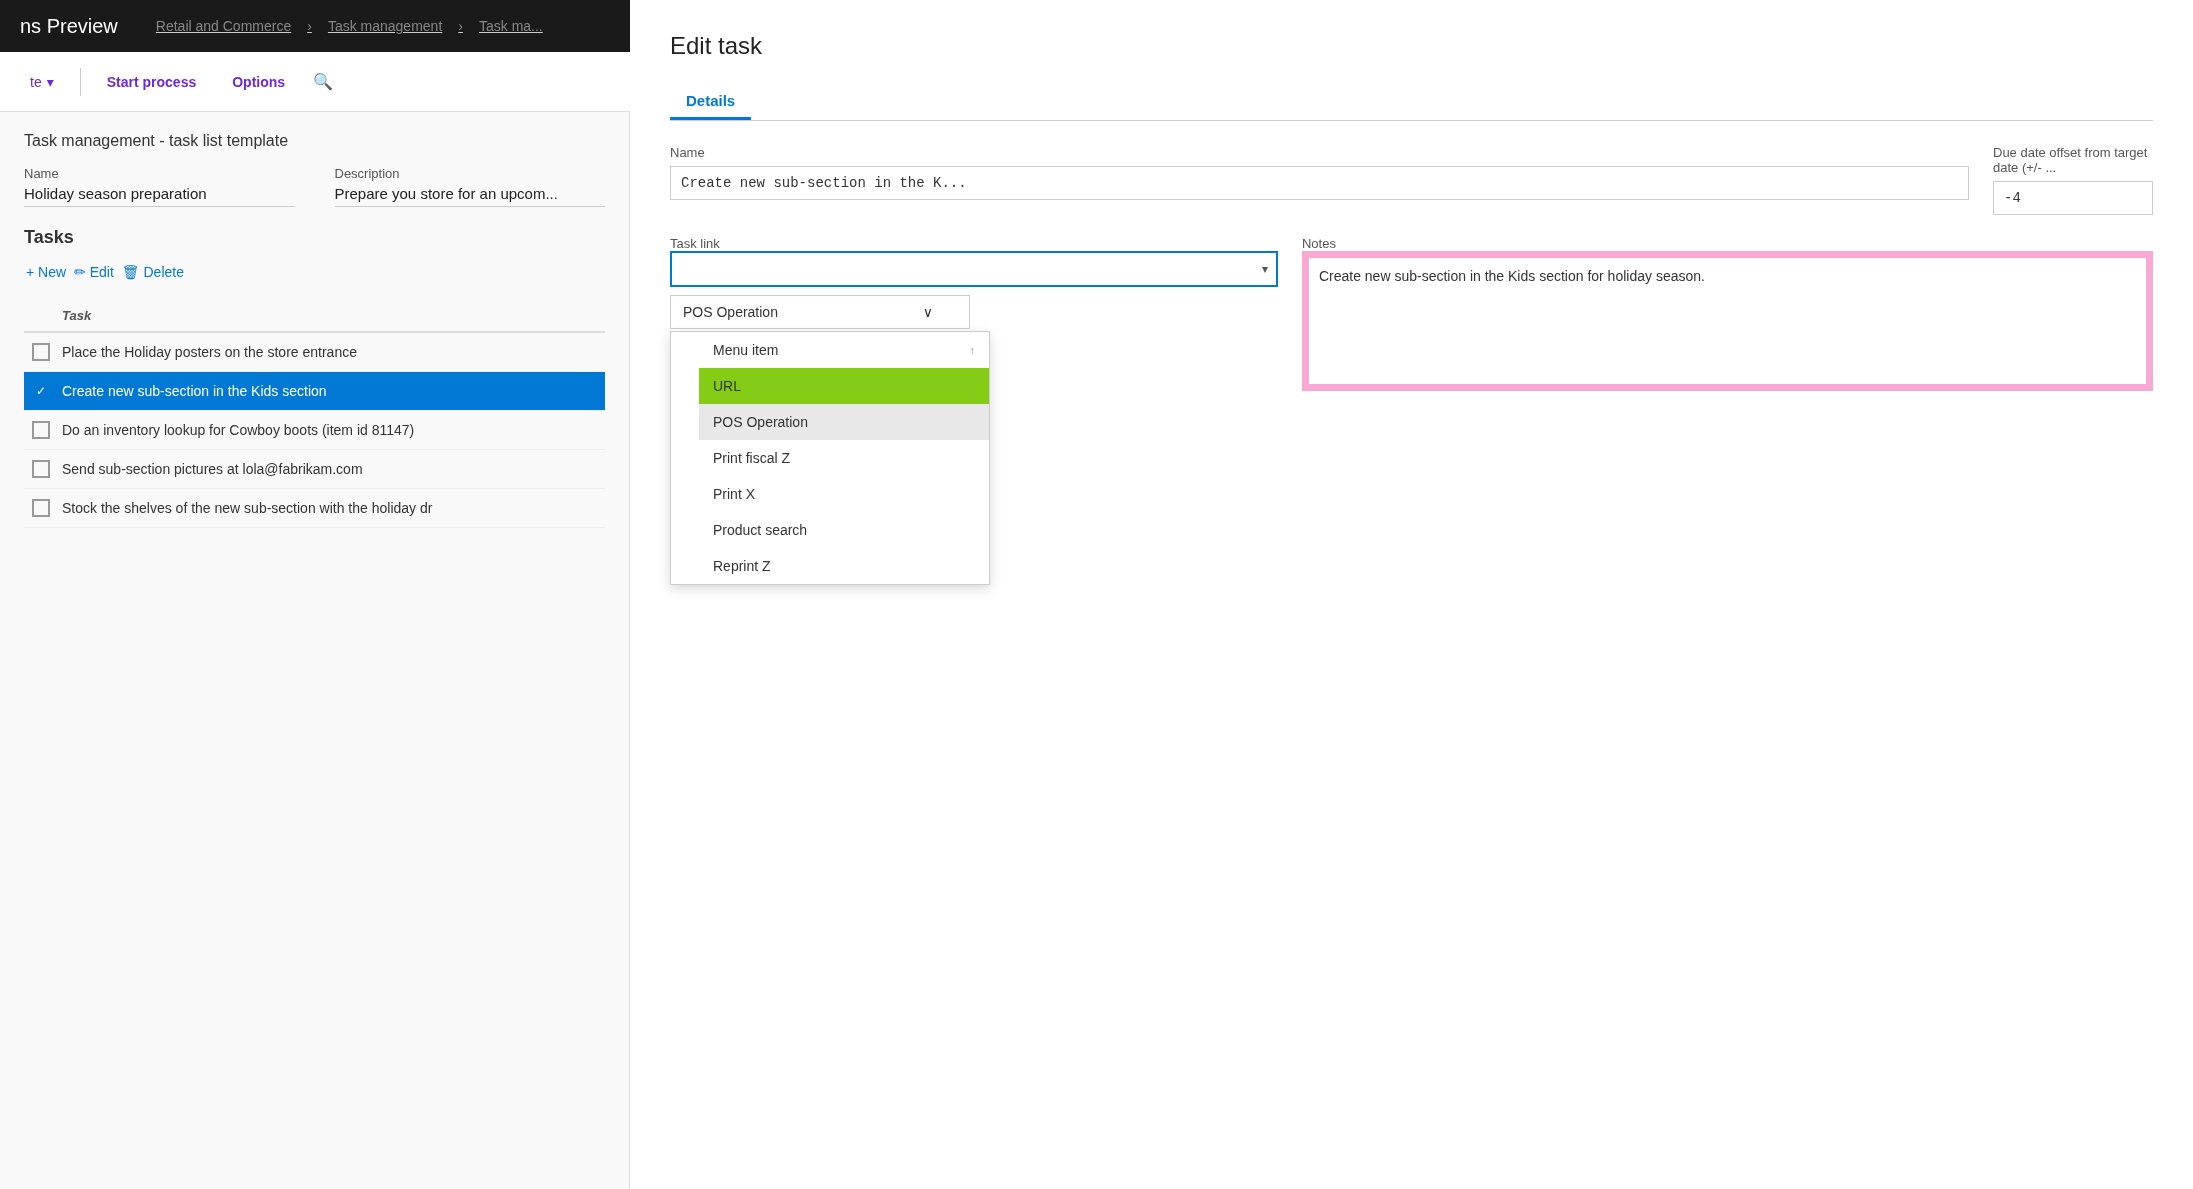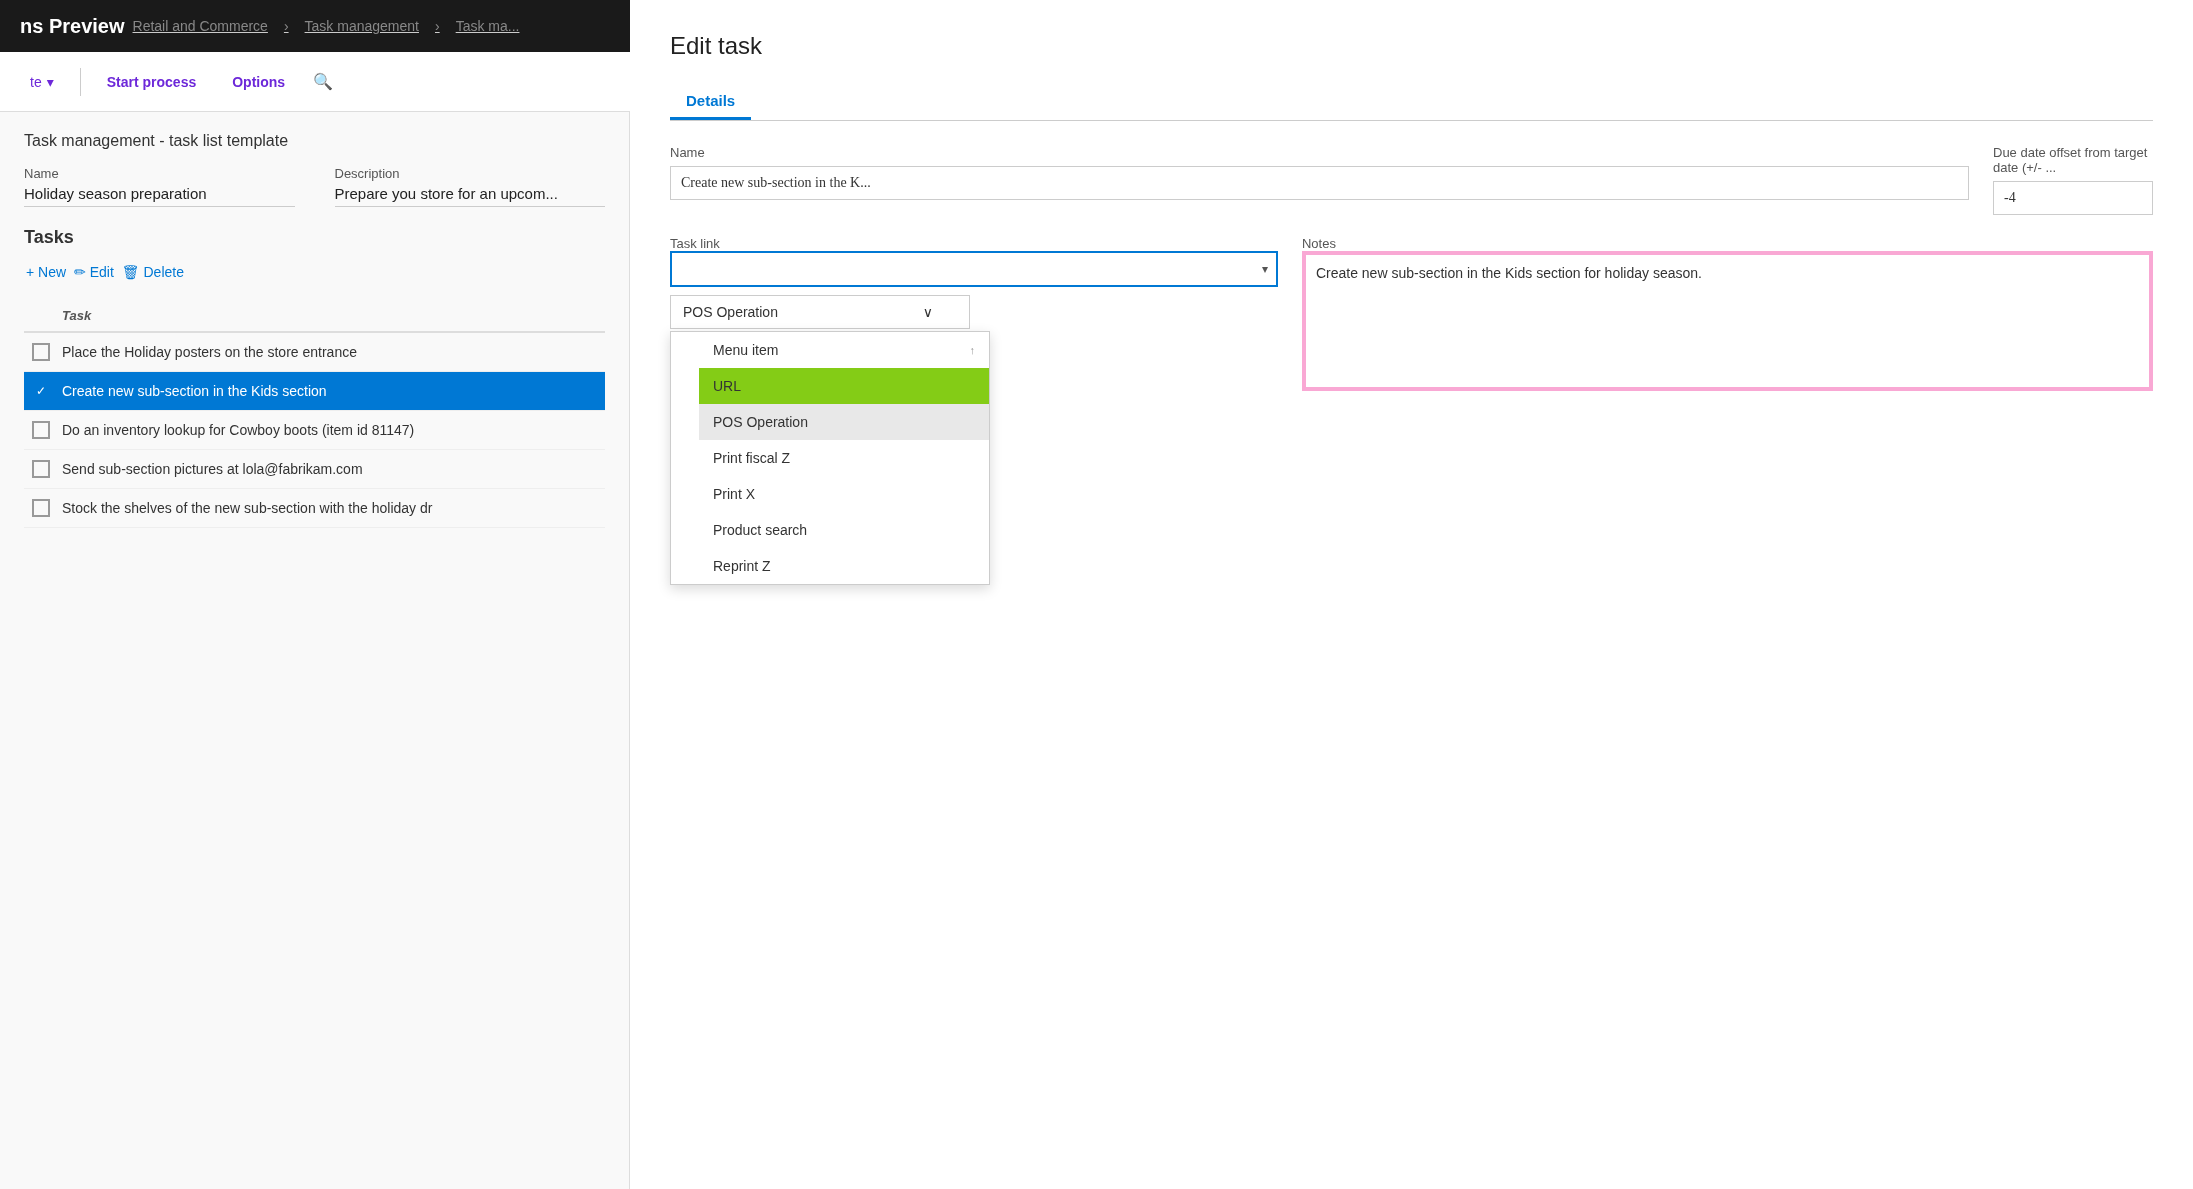--- a/index.html
+++ b/index.html
@@ -19,22 +19,23 @@
       height: 52px;
       display: flex;
       align-items: center;
       padding: 0 20px;
       color: white;
       position: absolute;
       top: 0; left: 0; right: 0;
     }
     .top-nav .app-title {
       font-size: 20px;
-      font-weight: 700;
+      font-weight: 400;
       color: white;
+      margin-right: 30px;
     }
     .top-nav .breadcrumb {
       display: flex;
       align-items: center;
       color: #ccc;
       font-size: 14px;
       text-decoration: underline;
     }
     .top-nav .breadcrumb span {
       margin: 0 8px;
@@ -235,21 +236,21 @@
     .form-group.narrow { width: 160px; }
     .form-label {
       font-size: 13px;
       color: #555;
       margin-bottom: 6px;
     }
     .form-input {
       border: 1px solid #ccc;
       padding: 8px 10px;
       font-size: 14px;
-      font-family: Liberation Serif, serif;
+      font-family: Liberation Mono, monospace;
       outline: none;
       color: #333;
     }
     .task-link-row {
       display: flex;
       gap: 24px;
       align-items: flex-start;
     }
     .task-link-group { flex: 1; }
     .notes-group { flex: 1.4; }
@@ -322,21 +323,21 @@
     .menu-scroll-area {
       max-height: 300px;
       overflow-y: auto;
       position: relative;
     }
 
     
     .notes-textarea {
       width: 100%;
       height: 140px;
-      border: 4px solid #f9a8d4;
+      border: 7px solid #f9a8d4;
       padding: 10px;
       font-size: 14px;
       font-family: 'Segoe UI', Arial, sans-serif;
       resize: none;
       color: #333;
     }
 
     
     .action-buttons {
       display: flex;

